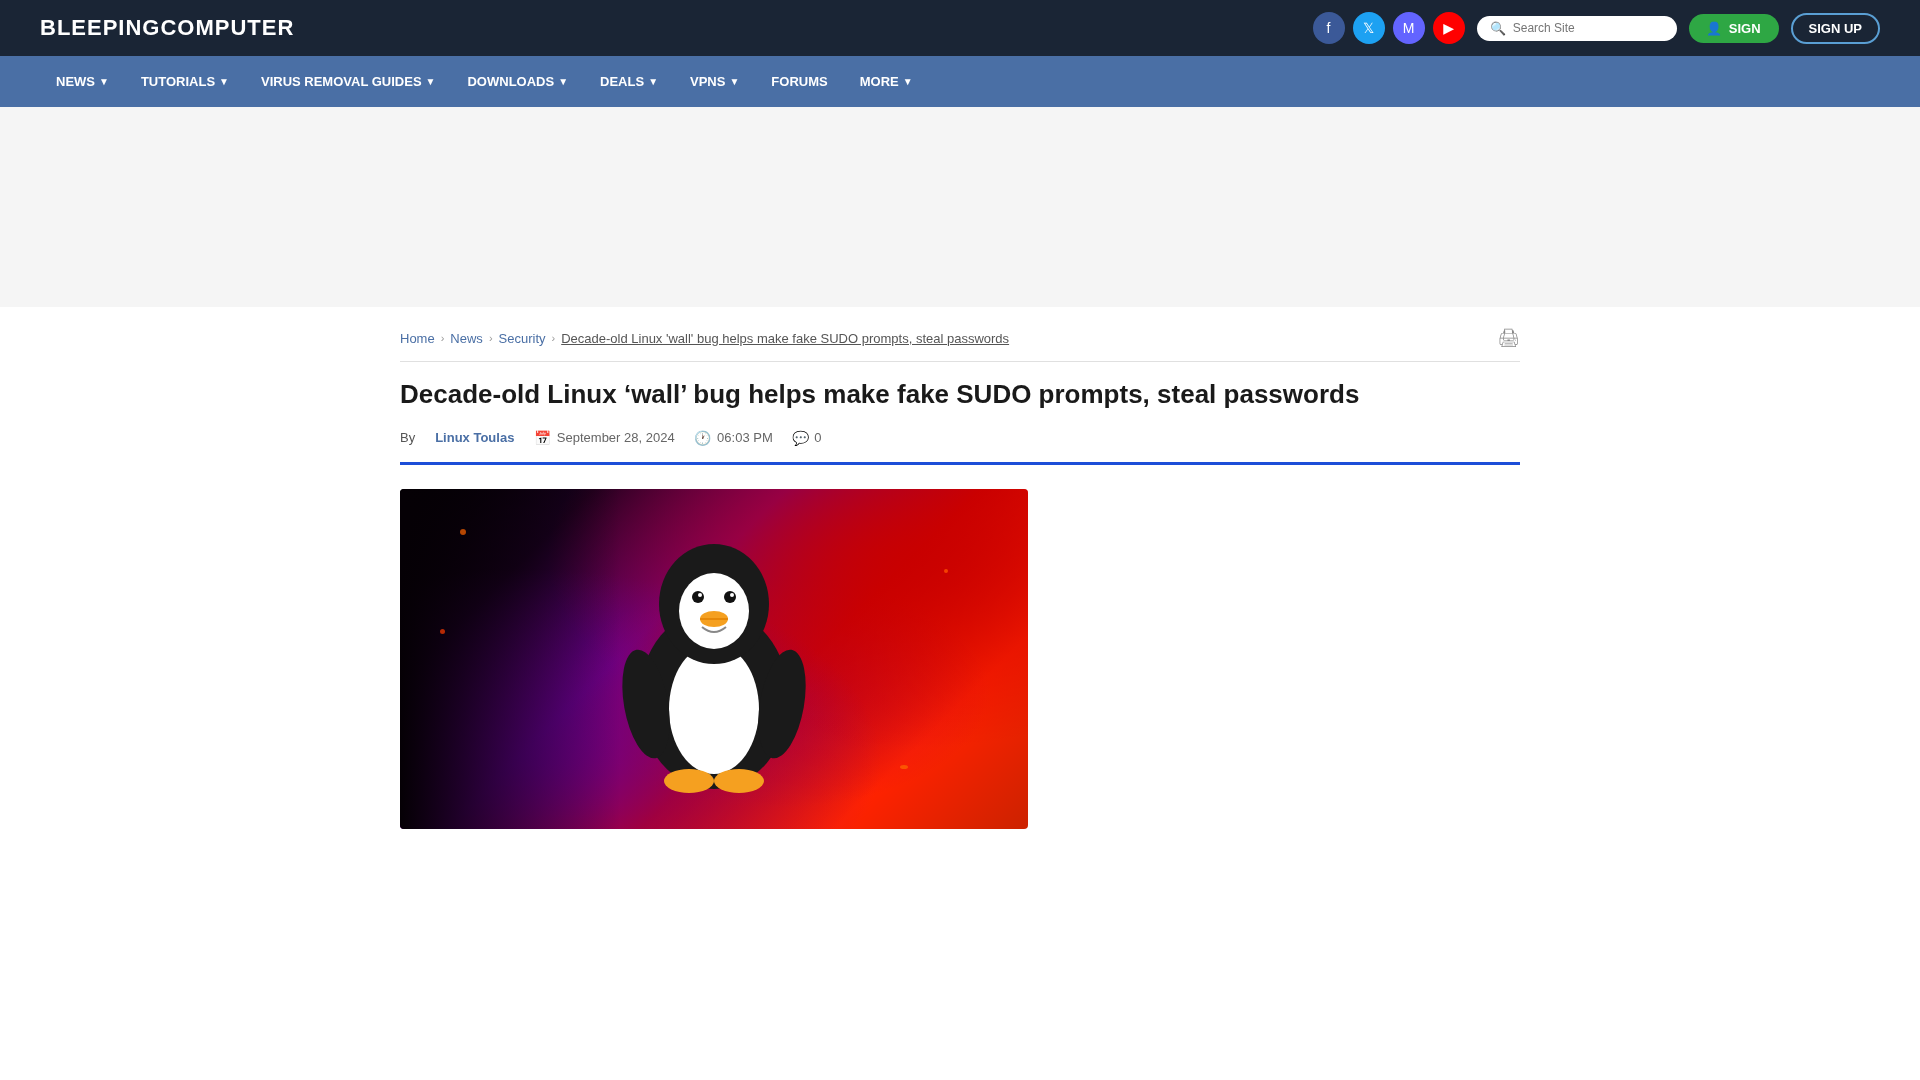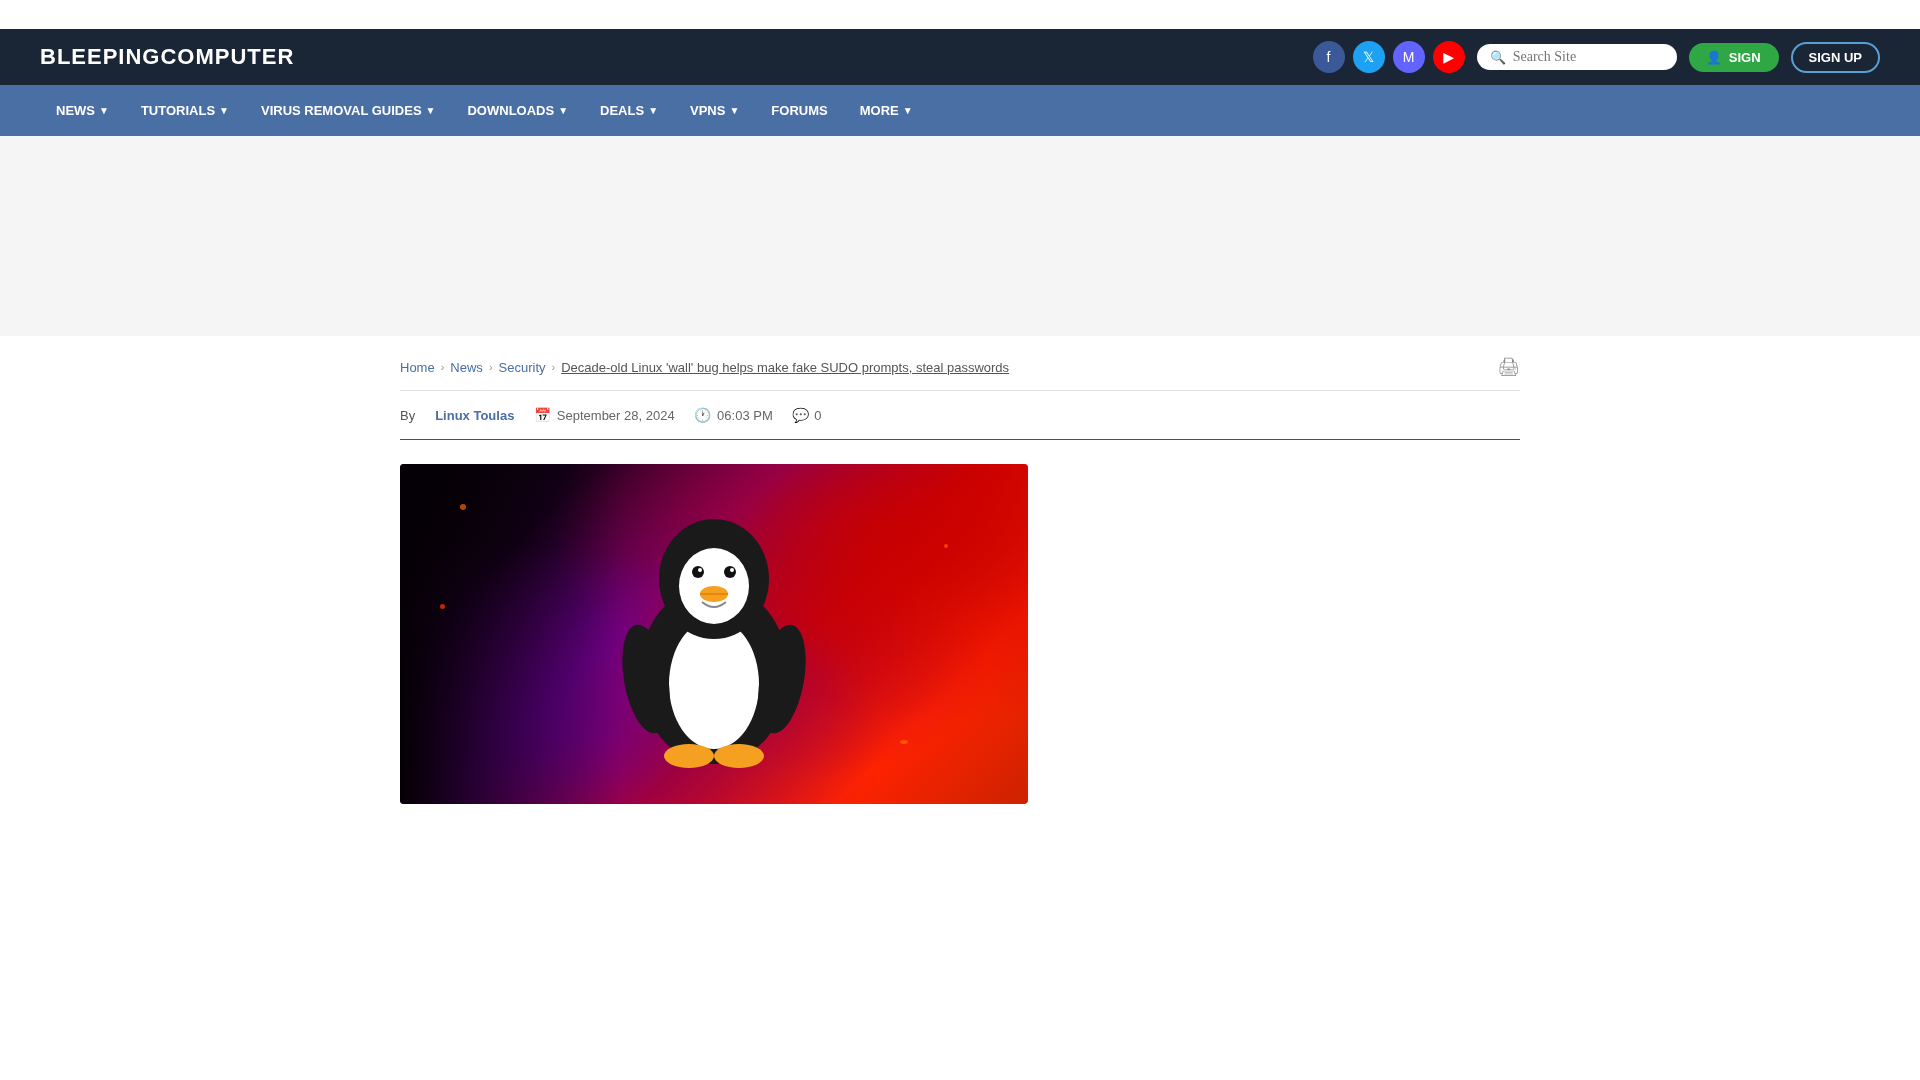--- a/index.html
+++ b/index.html
@@ -5,21 +5,20 @@
     * { margin: 0; padding: 0; box-sizing: border-box; }
     body { font-family: Arial, sans-serif; background: #fff; color: #333; }
 
     
     .header {
       background: #1a2535;
       padding: 12px 40px;
       display: flex;
       align-items: center;
       justify-content: space-between;
-      margin-top: 29px;
     }
     .logo {
       font-size: 22px;
       color: #fff;
       letter-spacing: 1px;
     }
     .logo span { font-weight: 900; }
     .header-right {
       display: flex;
       align-items: center;
@@ -50,24 +49,23 @@
       align-items: center;
       background: #fff;
       border-radius: 20px;
       padding: 5px 14px;
       gap: 6px;
       width: 200px;
     }
     .search-box input {
       border: none;
       outline: none;
-      font-size: 14px;
+      font-size: 12px;
       width: 100%;
       color: #555;
-      font-family: Liberation Serif, serif;
     }
     .search-icon-svg { color: #888; font-size: 13px; }
     .login-btn {
       background: #2ea744;
       color: #fff;
       border: none;
       border-radius: 20px;
       padding: 7px 18px;
       cursor: pointer;
       font-size: 13px;
@@ -158,21 +156,21 @@
 
     
     .article-meta {
       display: flex;
       align-items: center;
       gap: 20px;
       font-size: 13px;
       color: #666;
       margin-bottom: 24px;
       padding-bottom: 16px;
-      border-bottom: 1px solid #1d4ed8;
+      border-bottom: 3px solid #1d4ed8;
     }
     .author-by { color: #555; }
     .author-name { color: #4a6fa5; text-decoration: none; font-weight: bold; }
     .meta-item {
       display: flex;
       align-items: center;
       gap: 5px;
     }
     .meta-icon { font-size: 14px; color: #888; }
     .comments-icon-wrap {
@@ -288,20 +286,21 @@
       <span class="breadcrumb-sep">›</span>
       <a href="#">News</a>
       <span class="breadcrumb-sep">›</span>
       <a href="#">Security</a>
       <span class="breadcrumb-sep">›</span>
       <span class="breadcrumb-current">Decade-old Linux 'wall' bug helps make fake SUDO prompts, steal passwords</span>
     </div>
     <span class="print-icon" title="Print">🖨</span>
   </div>
 
+  <h1 class="article-title">Decade-old Linux ‘wall’ bug helps make fake SUDO prompts, steal passwords</h1>
 
   <div class="article-meta">
     <span class="author-by">By</span>
     <a href="#" class="author-name">Linux Toulas</a>
     <div class="meta-item">
       <span class="meta-icon">📅</span>
       <span>September 28, 2024</span>
     </div>
     <div class="meta-item">
       <span class="meta-icon">🕐</span>

